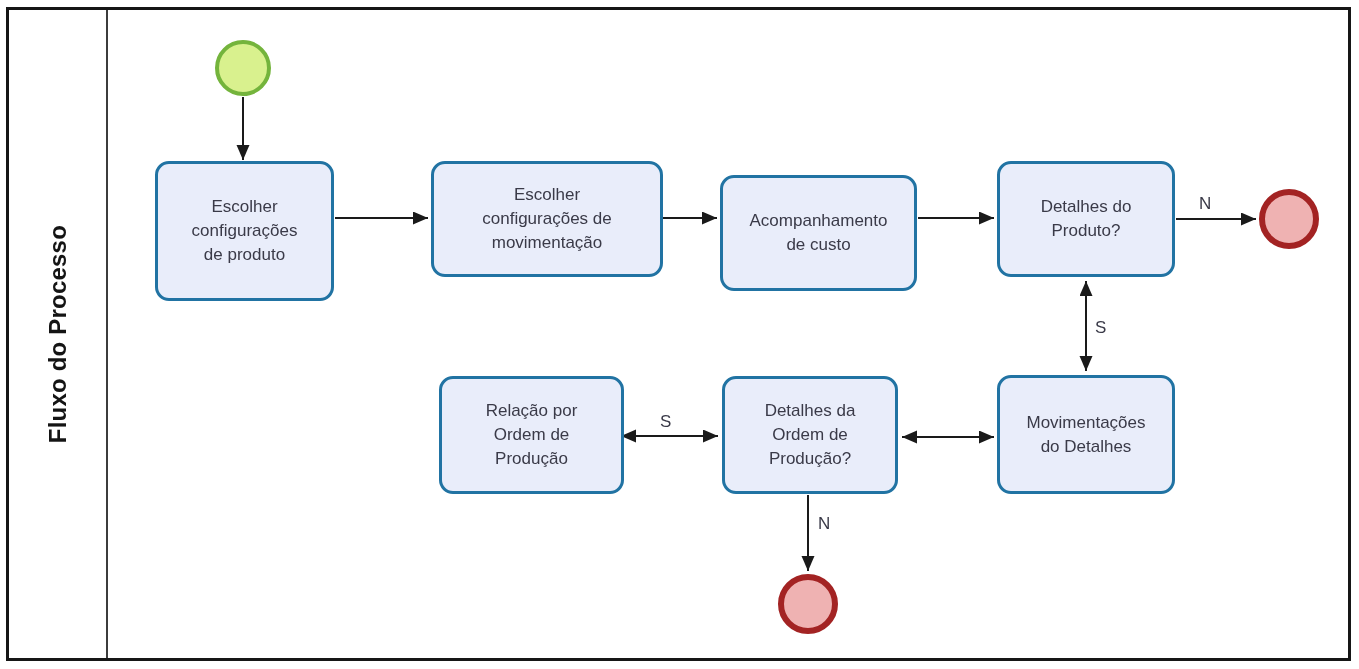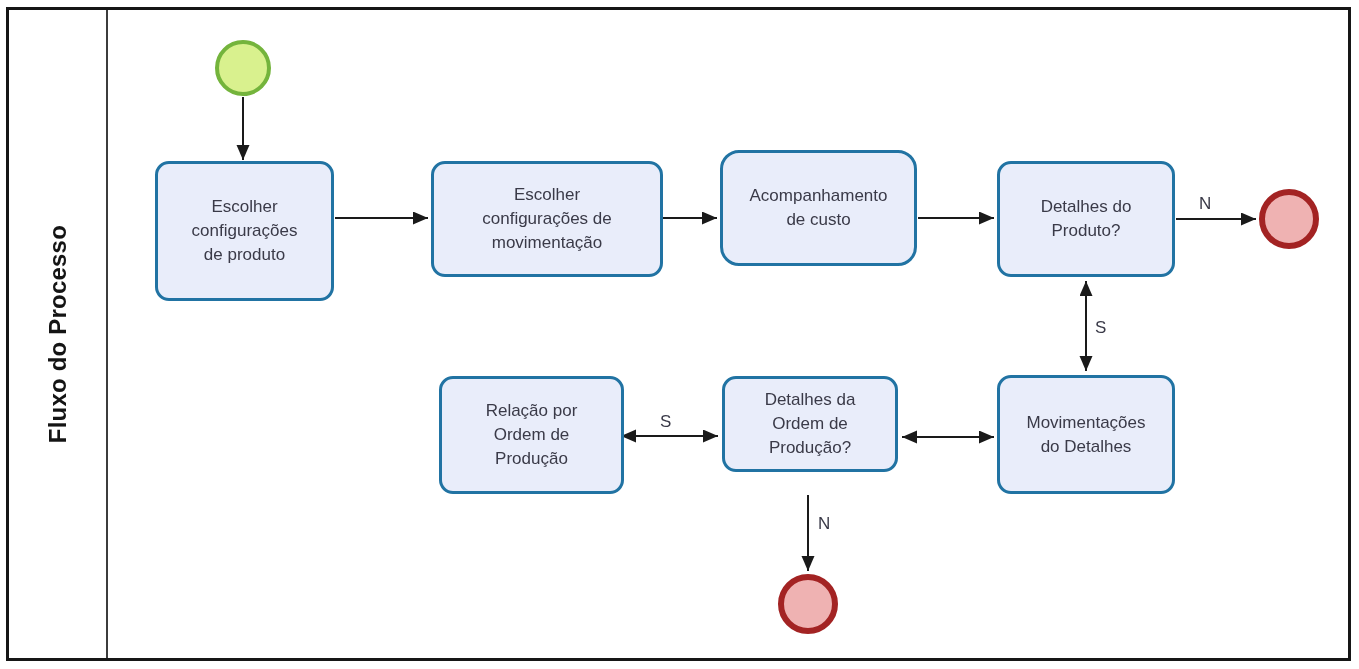--- a/index.html
+++ b/index.html
@@ -70,31 +70,31 @@
   <div class="event start" style="left:215px;top:40px;"></div>
   <div class="event end" style="left:1259px;top:189px;"></div>
   <div class="event end" style="left:778px;top:574px;"></div>
 
   <div class="task" style="left:155px;top:161px;width:179px;height:140px;">
     <span>Escolher configurações de produto</span>
   </div>
   <div class="task" style="left:431px;top:161px;width:232px;height:116px;">
     <span>Escolher configurações de movimentação</span>
   </div>
-  <div class="task" style="left:720px;top:150px;width:197px;height:116px;border-radius:19px;">
+  <div class="task" style="left:720px;top:175px;width:197px;height:116px;">
     <span>Acompanhamento de custo</span>
   </div>
   <div class="task" style="left:997px;top:161px;width:178px;height:116px;">
     <span>Detalhes do Produto?</span>
   </div>
 
   <div class="task" style="left:439px;top:376px;width:185px;height:118px;">
     <span>Relação por Ordem de Produção</span>
   </div>
-  <div class="task" style="left:722px;top:376px;width:176px;height:96px;">
+  <div class="task" style="left:722px;top:376px;width:176px;height:118px;">
     <span>Detalhes da Ordem de Produção?</span>
   </div>
   <div class="task" style="left:997px;top:375px;width:178px;height:119px;">
     <span>Movimentações do Detalhes</span>
   </div>
 
   <span class="edge-label" style="left:1199px;top:194px;">N</span>
   <span class="edge-label" style="left:1095px;top:318px;">S</span>
   <span class="edge-label" style="left:660px;top:412px;">S</span>
   <span class="edge-label" style="left:818px;top:514px;">N</span>

